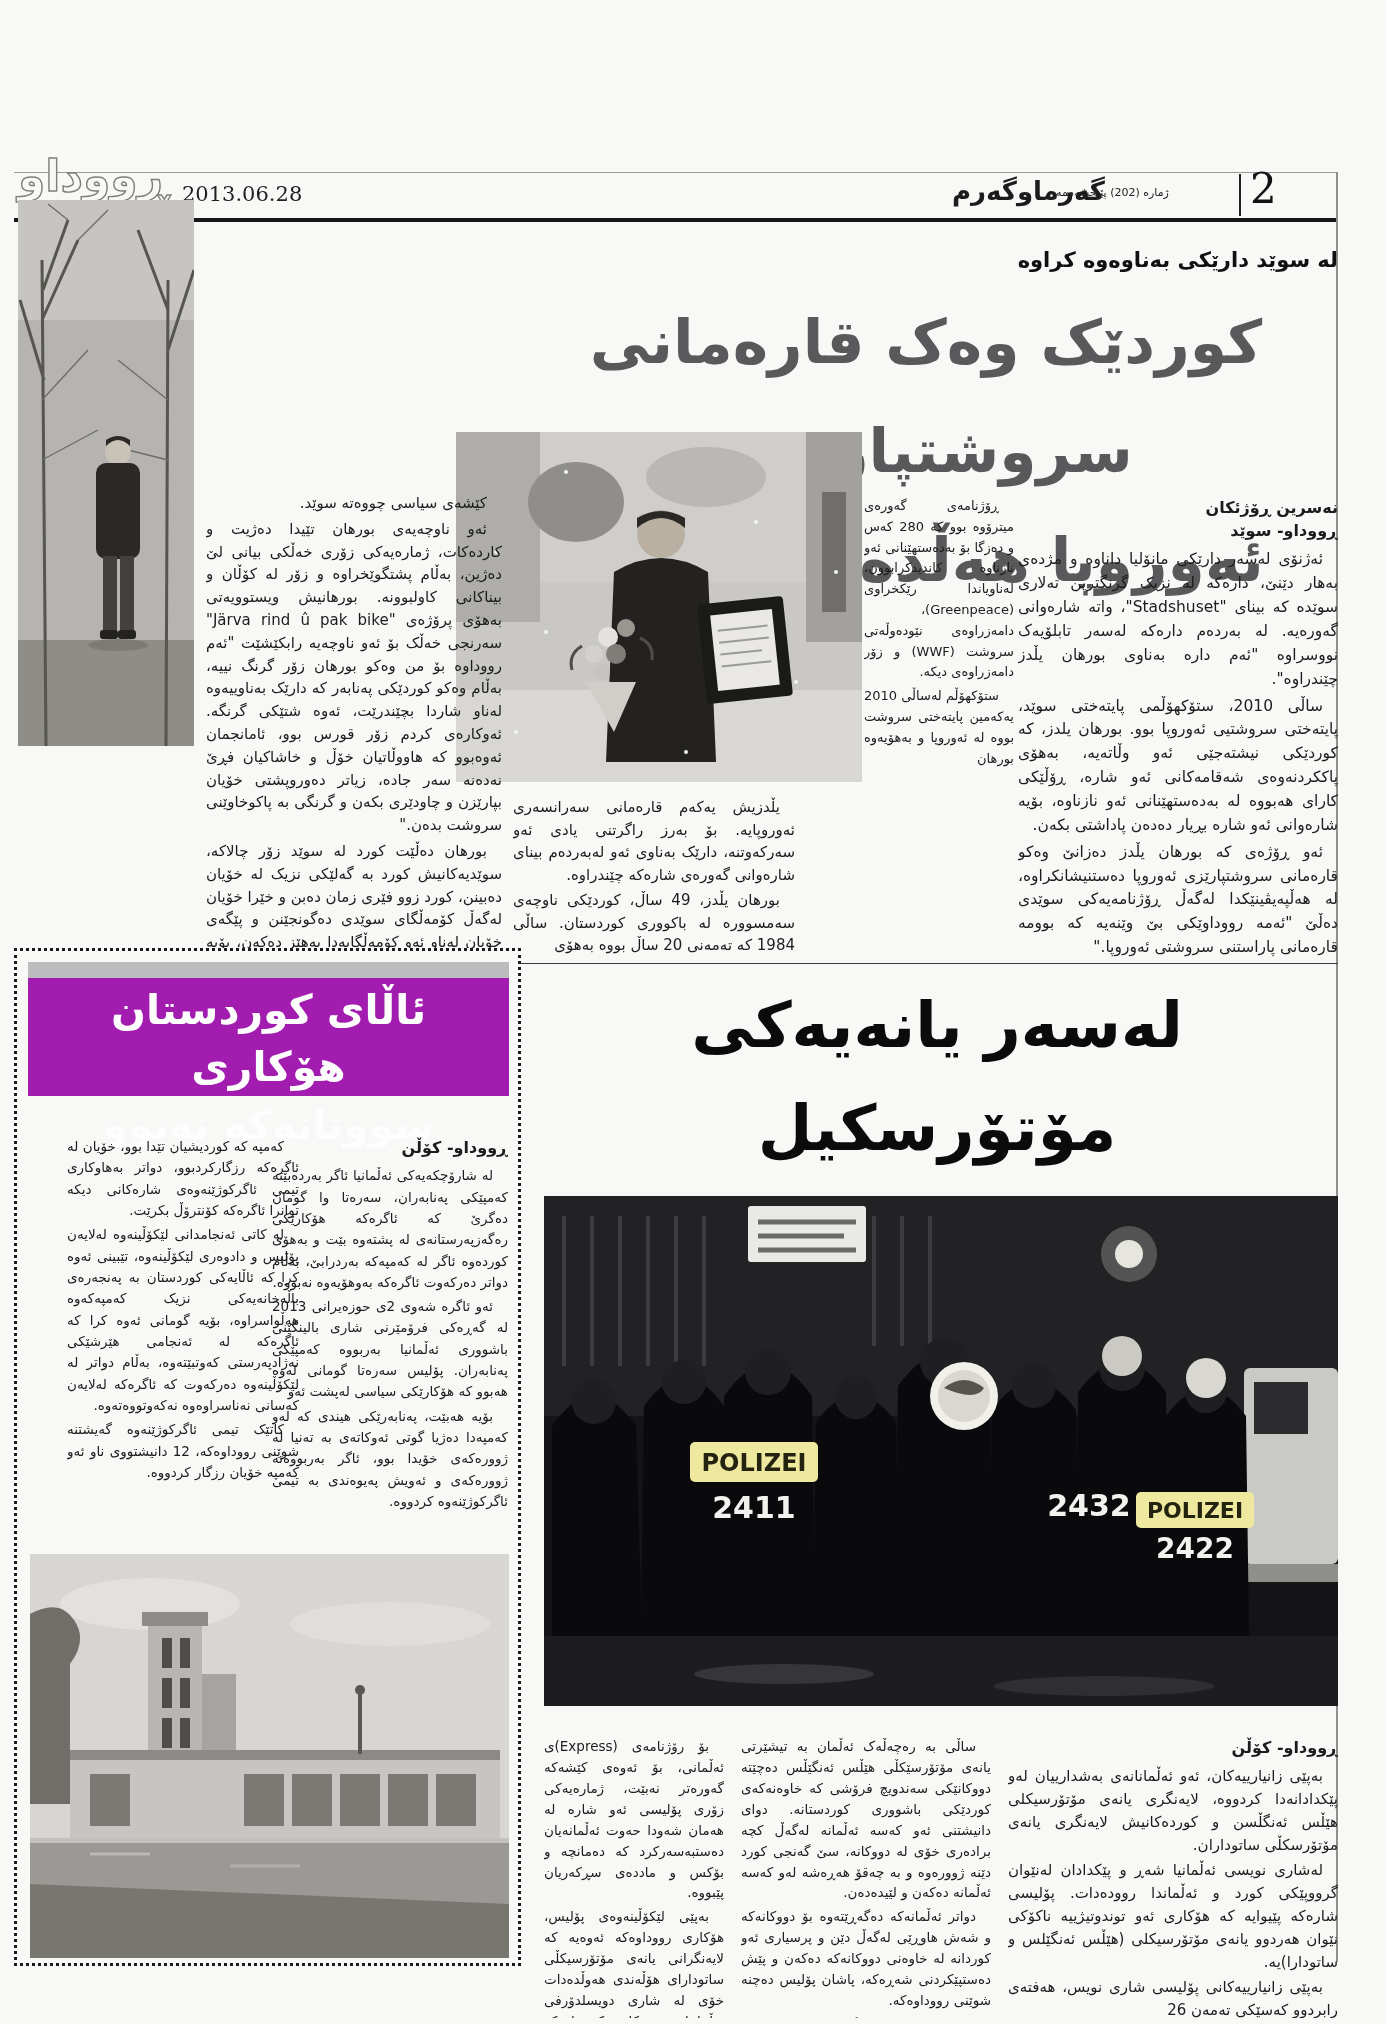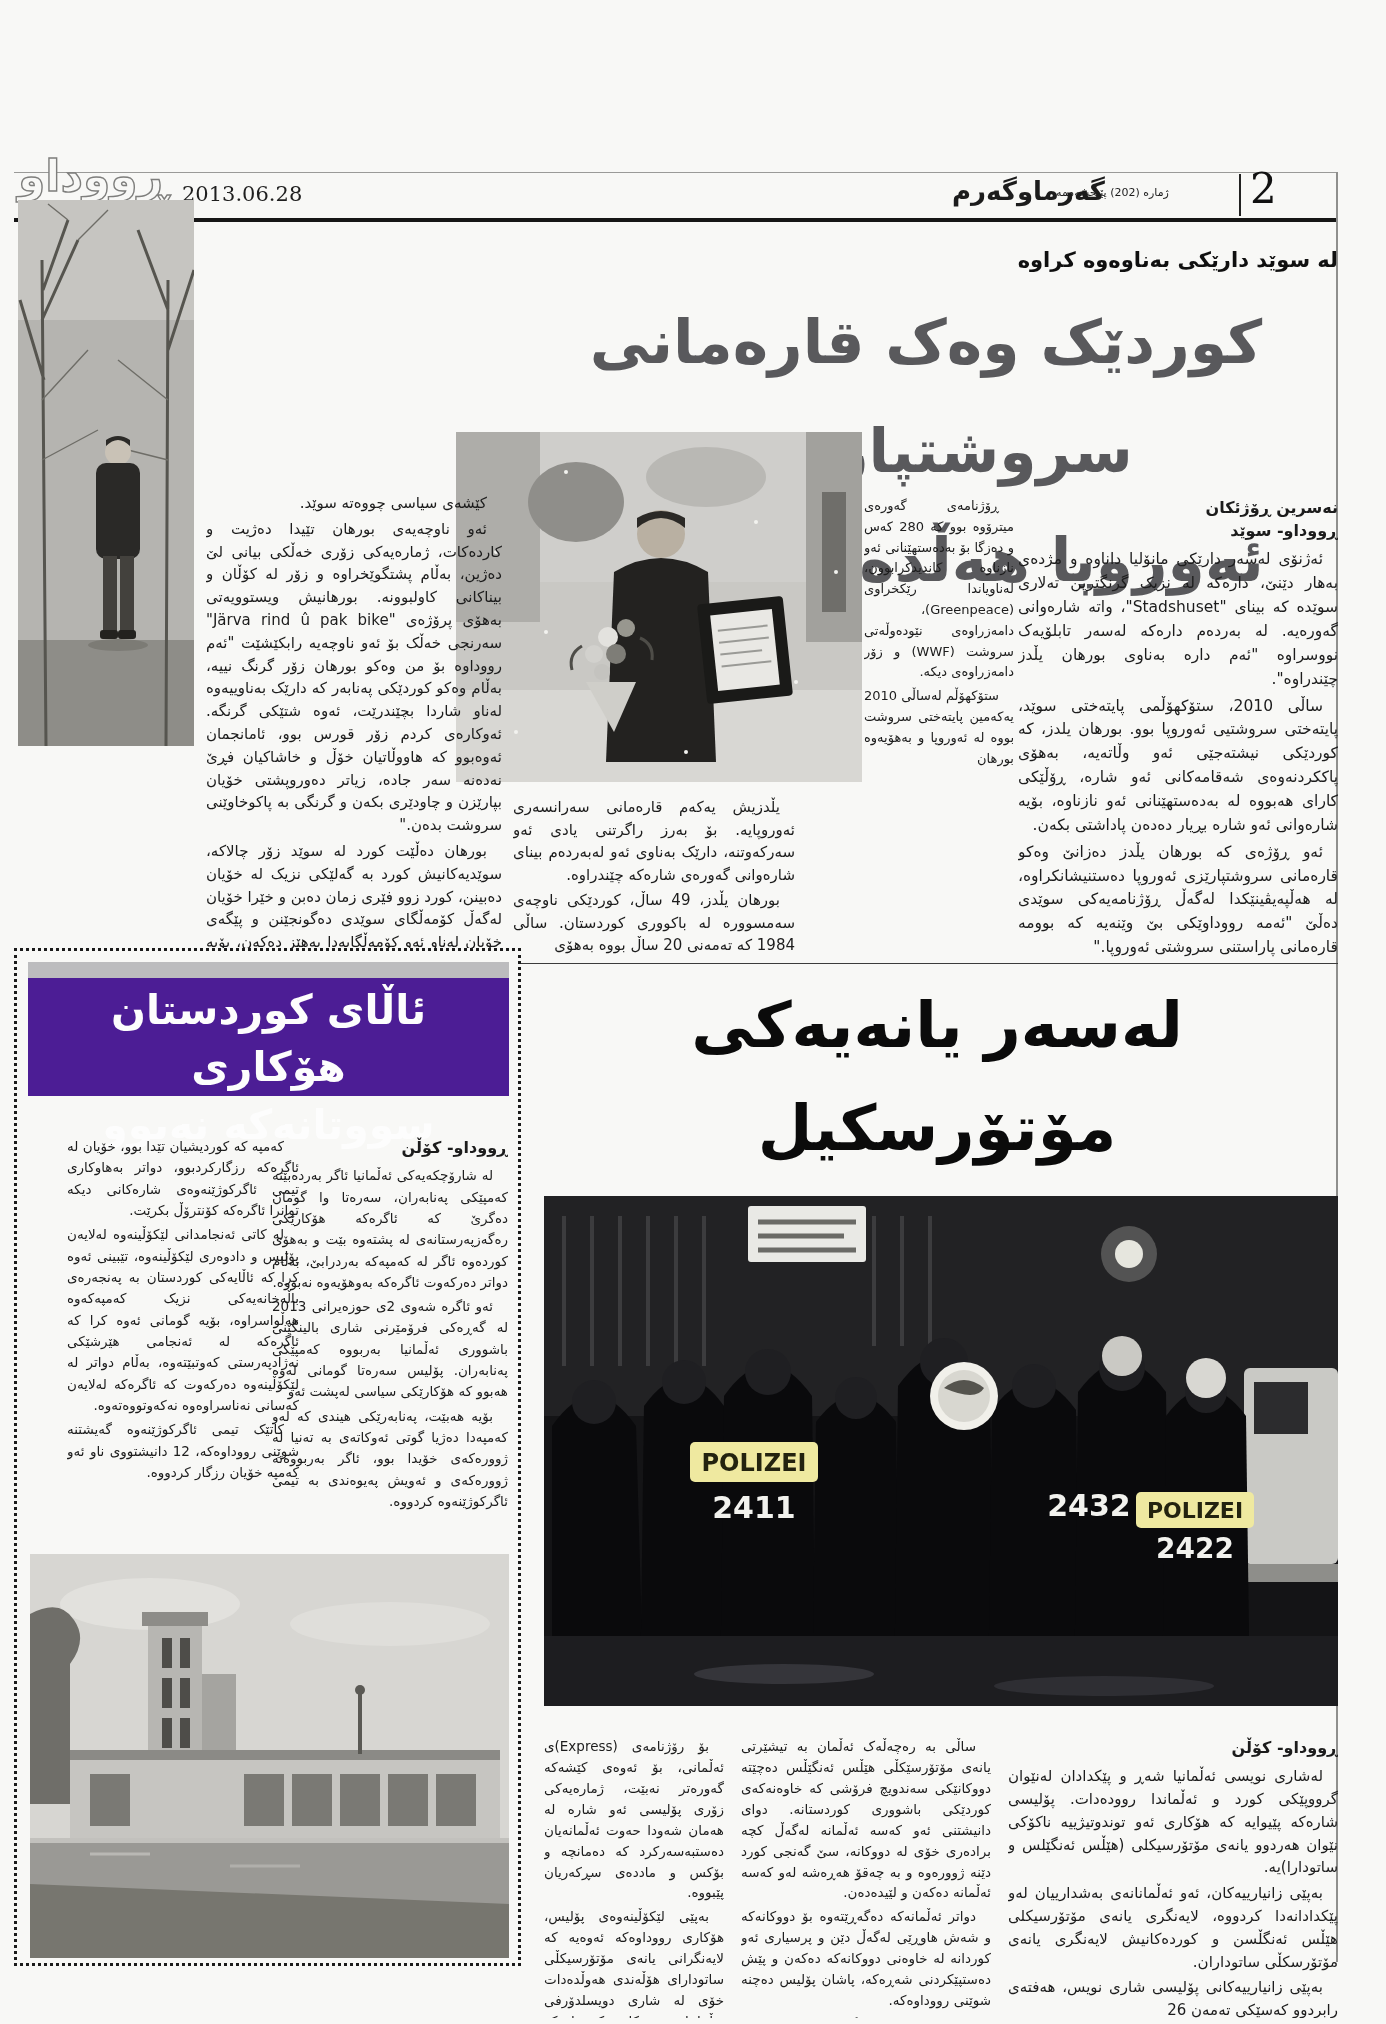--- a/index.html
+++ b/index.html
@@ -39,21 +39,21 @@
   
   .club-headline{left:580px;top:974px;width:802px;font-size:63px;line-height:1.64;font-weight:bold;
                  color:#0b0b0b;text-align:center;direction:rtl;}
   .ph-police{left:588px;top:1196px;width:794px;height:510px;background:#151517;}
   .colC3{left:1052px;top:1736px;width:330px;height:282px;font-size:15px;line-height:1.52;}
   .colB3{left:785px;top:1736px;width:250px;height:282px;font-size:13.5px;line-height:1.55;}
   .colA3{left:588px;top:1736px;width:180px;height:282px;font-size:13.5px;line-height:1.55;}
   
   .flag-box{left:58px;top:948px;width:507px;height:1018px;border:3px dotted #1b1b1b;box-sizing:border-box;background:#f8f8f6;}
   .flag-strip{left:72px;top:962px;width:481px;height:16px;background:#bcbcbe;}
-  .flag-head{left:72px;top:978px;width:481px;height:118px;background:#4c1d95;
+  .flag-head{left:72px;top:978px;width:481px;height:118px;background:#a21caf;
              color:#fdfdfd;font-weight:bold;font-size:41px;line-height:1.4;text-align:center;direction:rtl;padding-top:4px;box-sizing:border-box;}
   .colR2{left:316px;top:1136px;width:236px;height:410px;font-size:13.5px;line-height:1.58;}
   .colL2{left:74px;top:1136px;width:232px;height:410px;font-size:13.5px;line-height:1.58;margin-left:37px;}
   .ph-building{left:74px;top:1554px;width:479px;height:404px;}
   svg{display:block;}
 </style>
 </head>
 <body>
 
 <div class="page">
@@ -235,22 +235,22 @@
       <rect y="440" width="794" height="70" fill="#1d1d20"></rect>
       <ellipse cx="240" cy="478" rx="90" ry="10" fill="#35353a"></ellipse>
       <ellipse cx="560" cy="490" rx="110" ry="10" fill="#2e2e33"></ellipse>
     </svg>
   </div>
 
   <div class="abs col colC3">
     <div class="byline">
       <span>ڕووداو- کۆڵن</span>
     </div>
+    <p>بەپێی زانیارییەکان، ئەو ئەڵمانانەی بەشدارییان لەو پێکدادانەدا کردووە، لایەنگری یانەی مۆتۆرسیکلی هێڵس ئەنگڵسن و کوردەکانیش لایەنگری یانەی مۆتۆرسکڵی ساتوداران.</p>
     <p>لەشاری نویسی ئەڵمانیا شەڕ و پێکدادان لەنێوان گرووپێکی کورد و ئەڵماندا روودەدات. پۆلیسی شارەکە پێیوایە کە هۆکاری ئەو توندوتیژییە ناکۆکی نێوان هەردوو یانەی مۆتۆرسیکلی (هێڵس ئەنگێلس و ساتودارا)یە.</p>
-    <p>بەپێی زانیارییەکان، ئەو ئەڵمانانەی بەشدارییان لەو پێکدادانەدا کردووە، لایەنگری یانەی مۆتۆرسیکلی هێڵس ئەنگڵسن و کوردەکانیش لایەنگری یانەی مۆتۆرسکڵی ساتوداران.</p>
     <p>بەپێی زانیارییەکانی پۆلیسی شاری نویس، هەفتەی رابردوو کەسێکی تەمەن 26</p>
   </div>
 
   <div class="abs col colB3">
     <p>ساڵی بە رەچەڵەک ئەڵمان بە تیشێرتی یانەی مۆتۆرسێکڵی هێڵس ئەنگێڵس دەچێتە دووکانێکی سەندویچ فرۆشی کە خاوەنەکەی کوردێکی باشووری کوردستانە. دوای دانیشتنی ئەو کەسە ئەڵمانە لەگەڵ کچە برادەری خۆی لە دووکانە، سێ گەنجی کورد دێنە ژوورەوە و بە چەقۆ هەڕەشە لەو کەسە ئەڵمانە دەکەن و لێیدەدەن.</p>
     <p>دواتر ئەڵمانەکە دەگەڕێتەوە بۆ دووکانەکە و شەش هاوڕێی لەگەڵ دێن و پرسیاری ئەو کوردانە لە خاوەنی دووکانەکە دەکەن و پێش دەستپێکردنی شەڕەکە، پاشان پۆلیس دەچنە شوێنی رووداوەکە.</p>
     <p>بەپێی لێدوانی گوتەبێژی پۆلیسی رووداوەکە</p>
   </div>
 
   <div class="abs col colA3">

